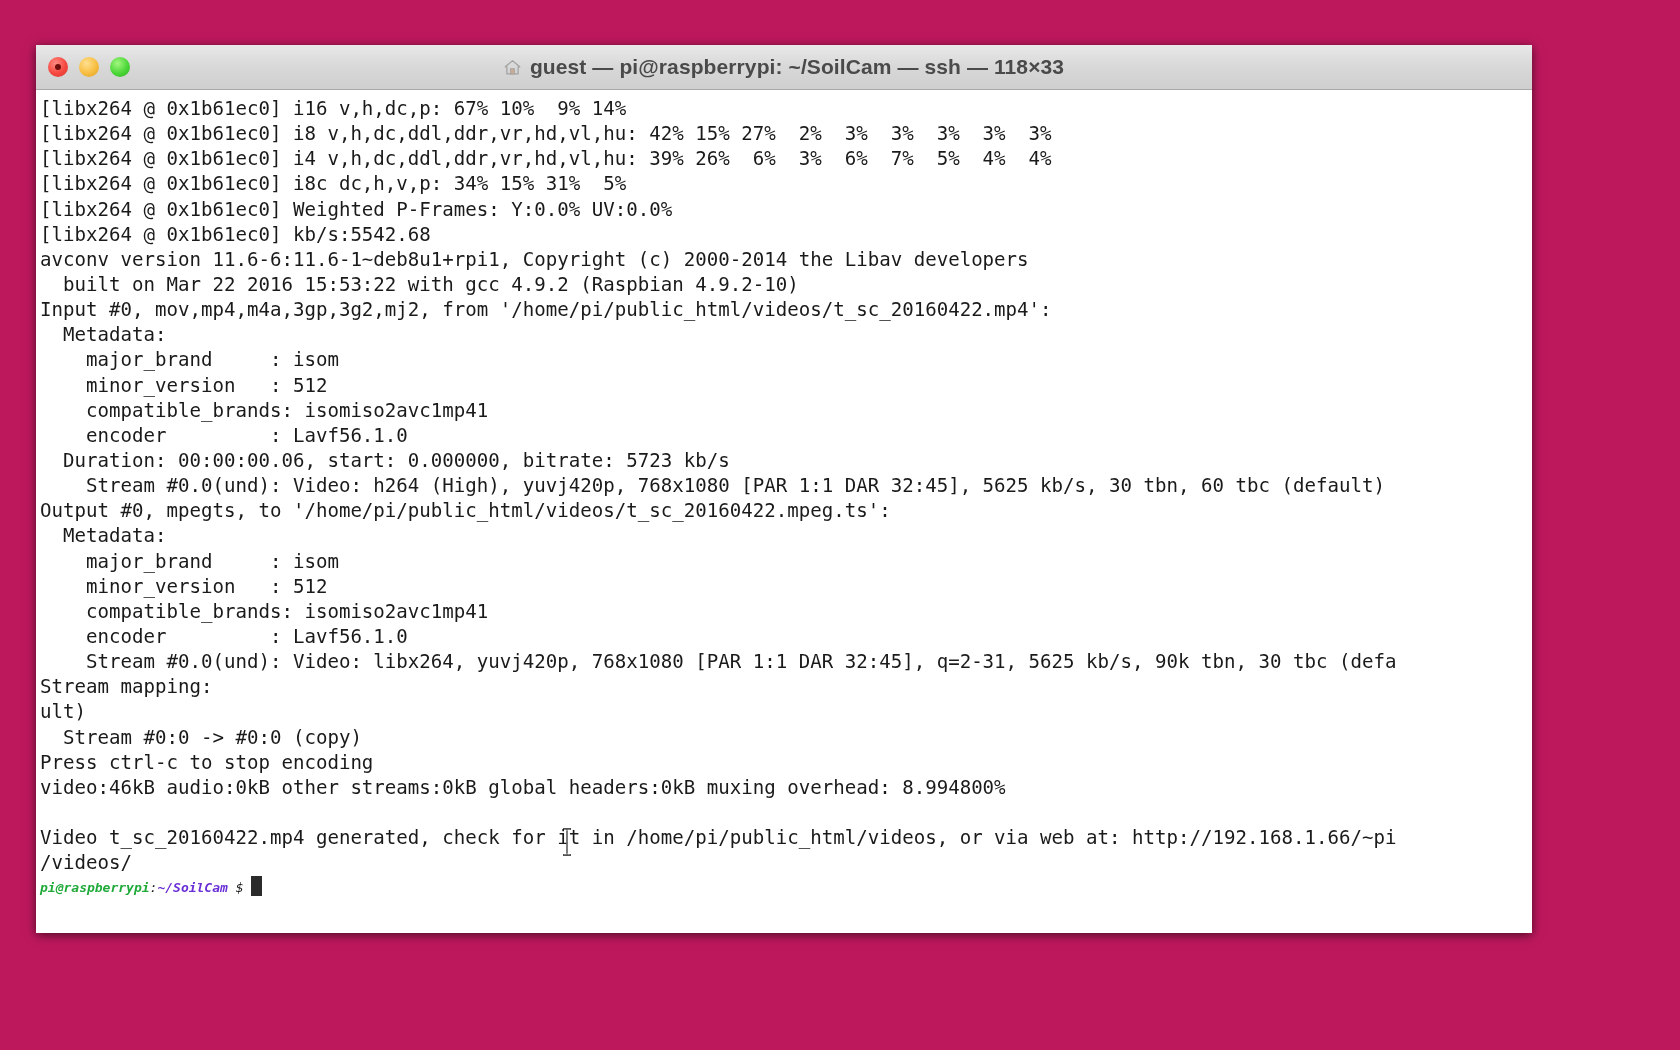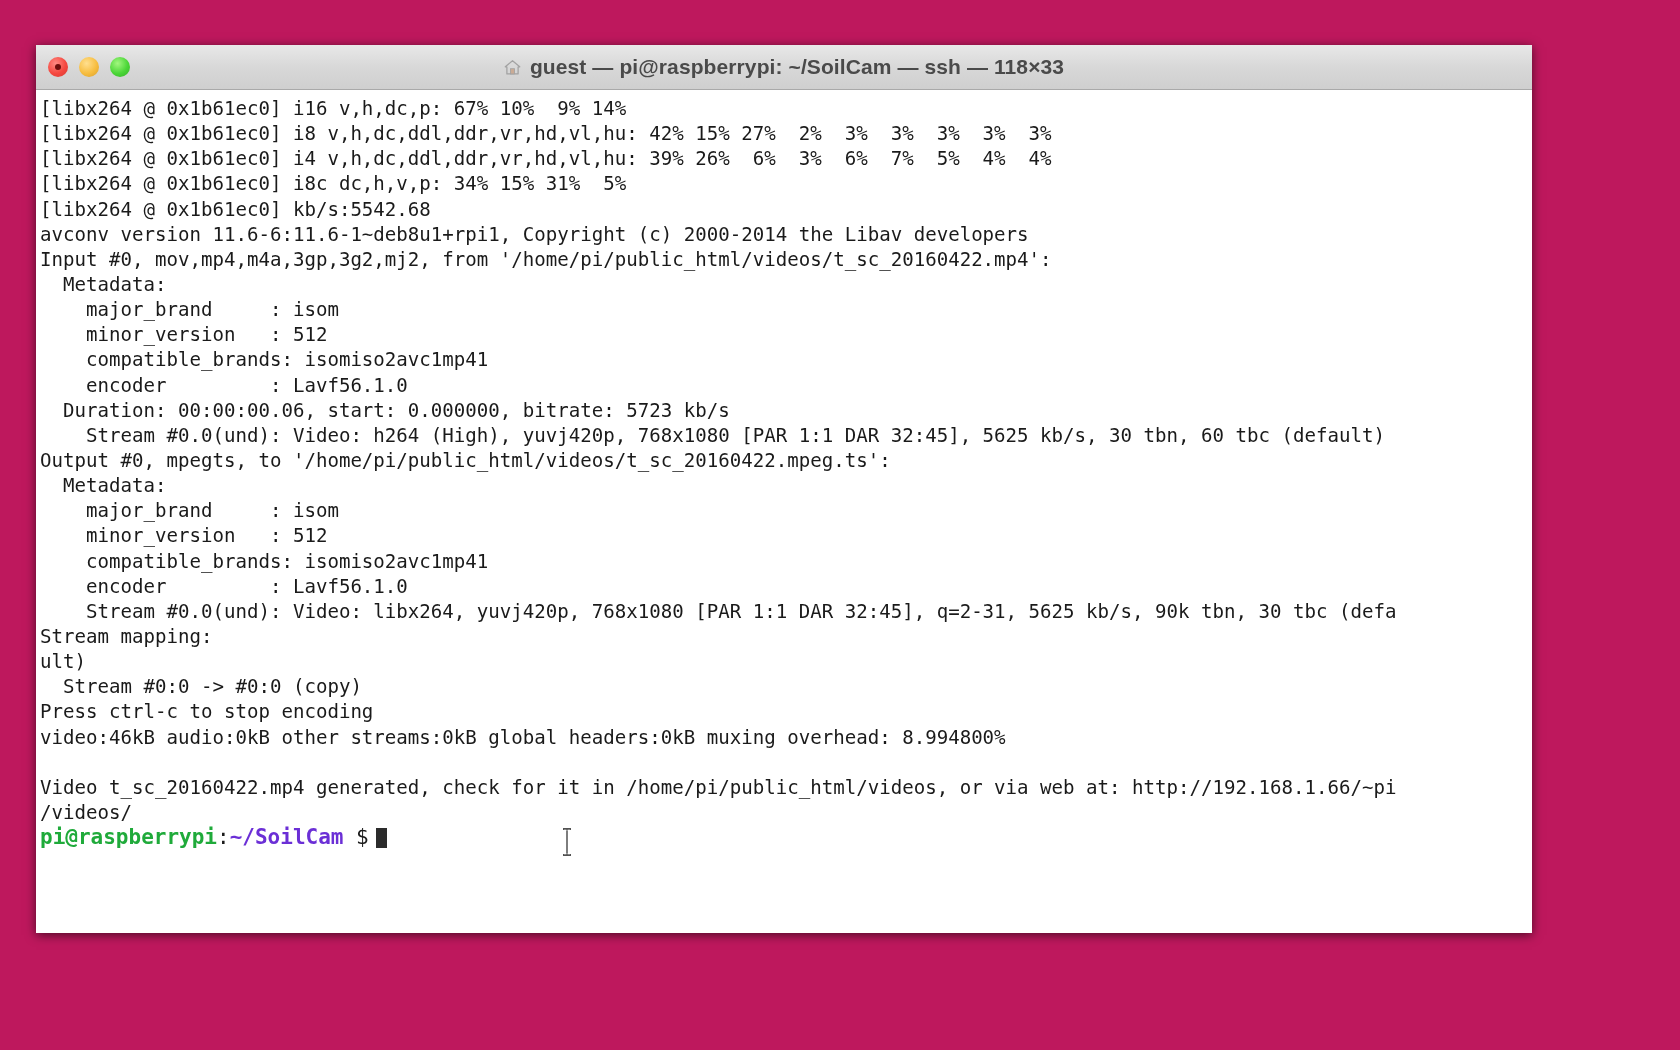--- a/index.html
+++ b/index.html
@@ -116,21 +116,22 @@
     white-space: pre;
     letter-spacing: 0px;
     height: 25.15px;
   }
 
   .prompt-line {
     white-space: pre;
     height: 25.15px;
     line-height: 25.15px;
     font-family: "DejaVu Sans Mono", "Liberation Mono", monospace;
-    font-size: 21px;
+    font-size: 13px;
+    font-style: italic;
   }
   .p-user { color: #1faa3a; font-weight: 700; }
   .p-colon { color: #1a1a1a; }
   .p-path { color: #6b2fd6; font-weight: 700; }
   .p-dollar { color: #1a1a1a; }
 
   .cursor-block {
     display: inline-block;
     width: 11px;
     height: 20px;
@@ -172,22 +173,24 @@
         <span class="title-text">guest — pi@raspberrypi: ~/SoilCam — ssh — 118×33</span>
       </div>
     </div>
 
     <div class="term-body">
       <div>
           <div class="term-line">[libx264 @ 0x1b61ec0] i16 v,h,dc,p: 67% 10%  9% 14%</div>
           <div class="term-line">[libx264 @ 0x1b61ec0] i8 v,h,dc,ddl,ddr,vr,hd,vl,hu: 42% 15% 27%  2%  3%  3%  3%  3%  3%</div>
           <div class="term-line">[libx264 @ 0x1b61ec0] i4 v,h,dc,ddl,ddr,vr,hd,vl,hu: 39% 26%  6%  3%  6%  7%  5%  4%  4%</div>
           <div class="term-line">[libx264 @ 0x1b61ec0] i8c dc,h,v,p: 34% 15% 31%  5%</div>
+          <div class="term-line">[libx264 @ 0x1b61ec0] Weighted P-Frames: Y:0.0% UV:0.0%</div>
           <div class="term-line">[libx264 @ 0x1b61ec0] kb/s:5542.68</div>
           <div class="term-line">avconv version 11.6-6:11.6-1~deb8u1+rpi1, Copyright (c) 2000-2014 the Libav developers</div>
+          <div class="term-line">  built on Mar 22 2016 15:53:22 with gcc 4.9.2 (Raspbian 4.9.2-10)</div>
           <div class="term-line">Input #0, mov,mp4,m4a,3gp,3g2,mj2, from '/home/pi/public_html/videos/t_sc_20160422.mp4':</div>
           <div class="term-line">  Metadata:</div>
           <div class="term-line">    major_brand     : isom</div>
           <div class="term-line">    minor_version   : 512</div>
           <div class="term-line">    compatible_brands: isomiso2avc1mp41</div>
           <div class="term-line">    encoder         : Lavf56.1.0</div>
           <div class="term-line">  Duration: 00:00:00.06, start: 0.000000, bitrate: 5723 kb/s</div>
           <div class="term-line">    Stream #0.0(und): Video: h264 (High), yuvj420p, 768x1080 [PAR 1:1 DAR 32:45], 5625 kb/s, 30 tbn, 60 tbc (default)</div>
           <div class="term-line">Output #0, mpegts, to '/home/pi/public_html/videos/t_sc_20160422.mpeg.ts':</div>
           <div class="term-line">  Metadata:</div>

